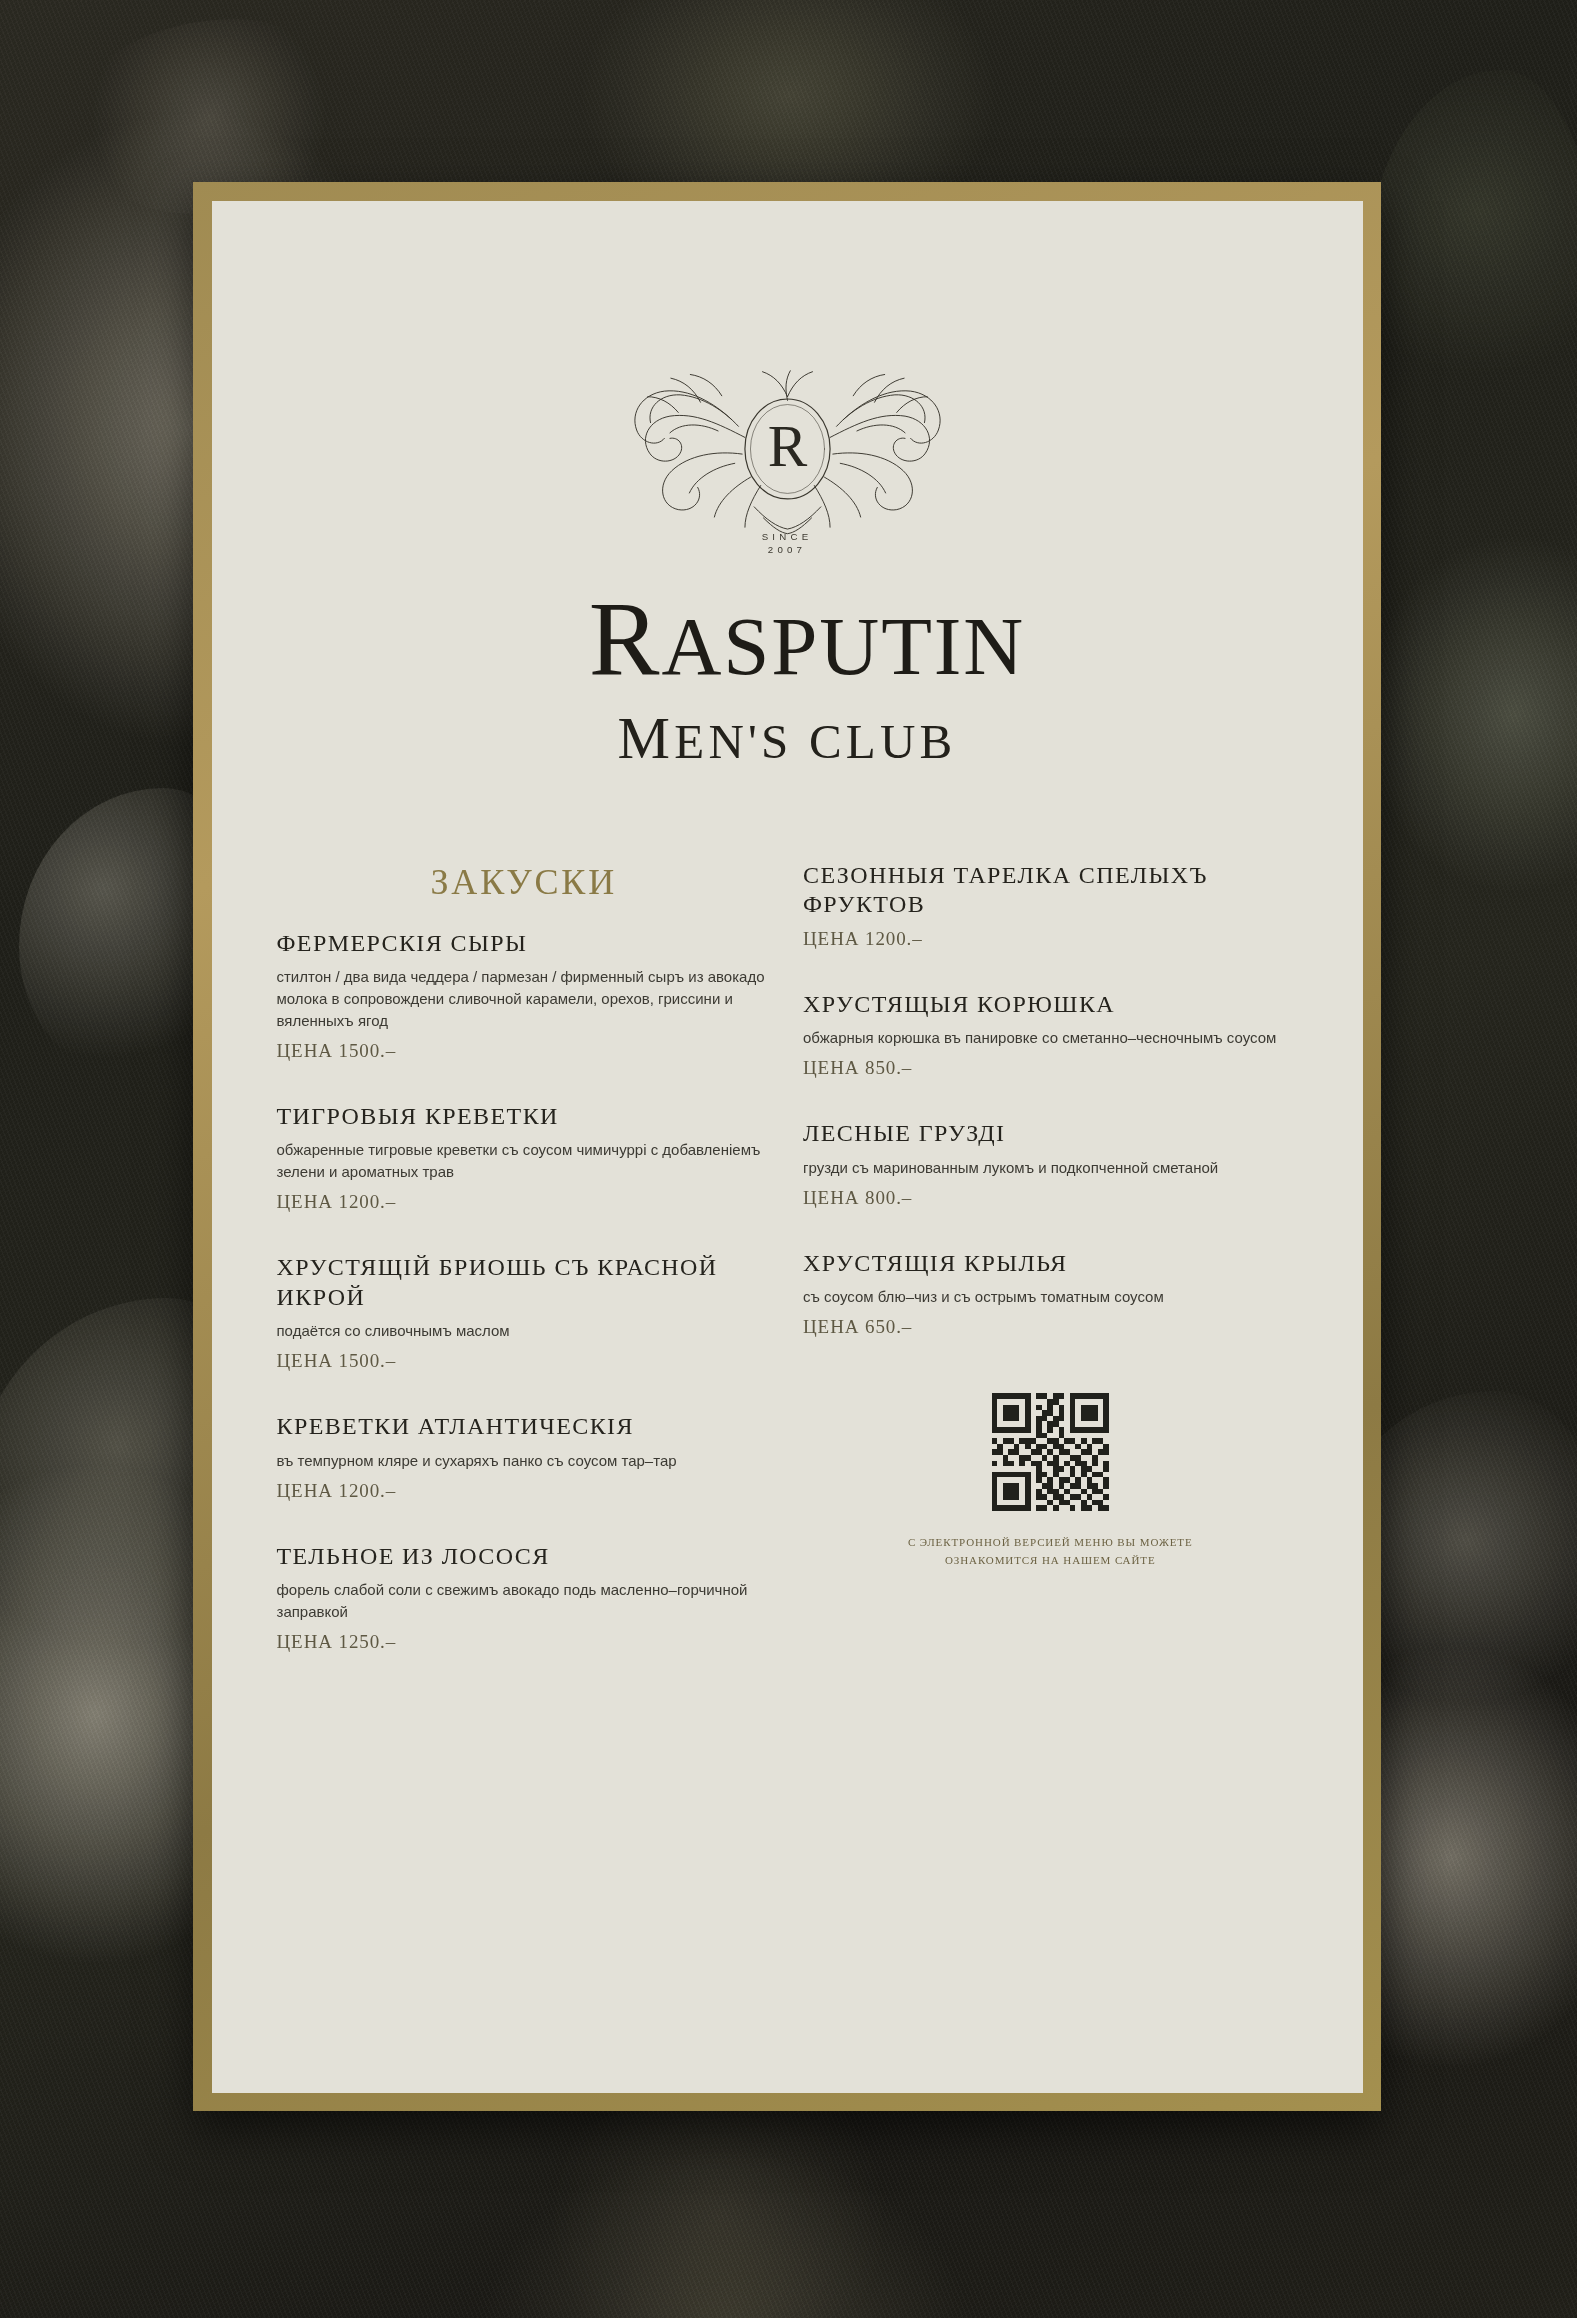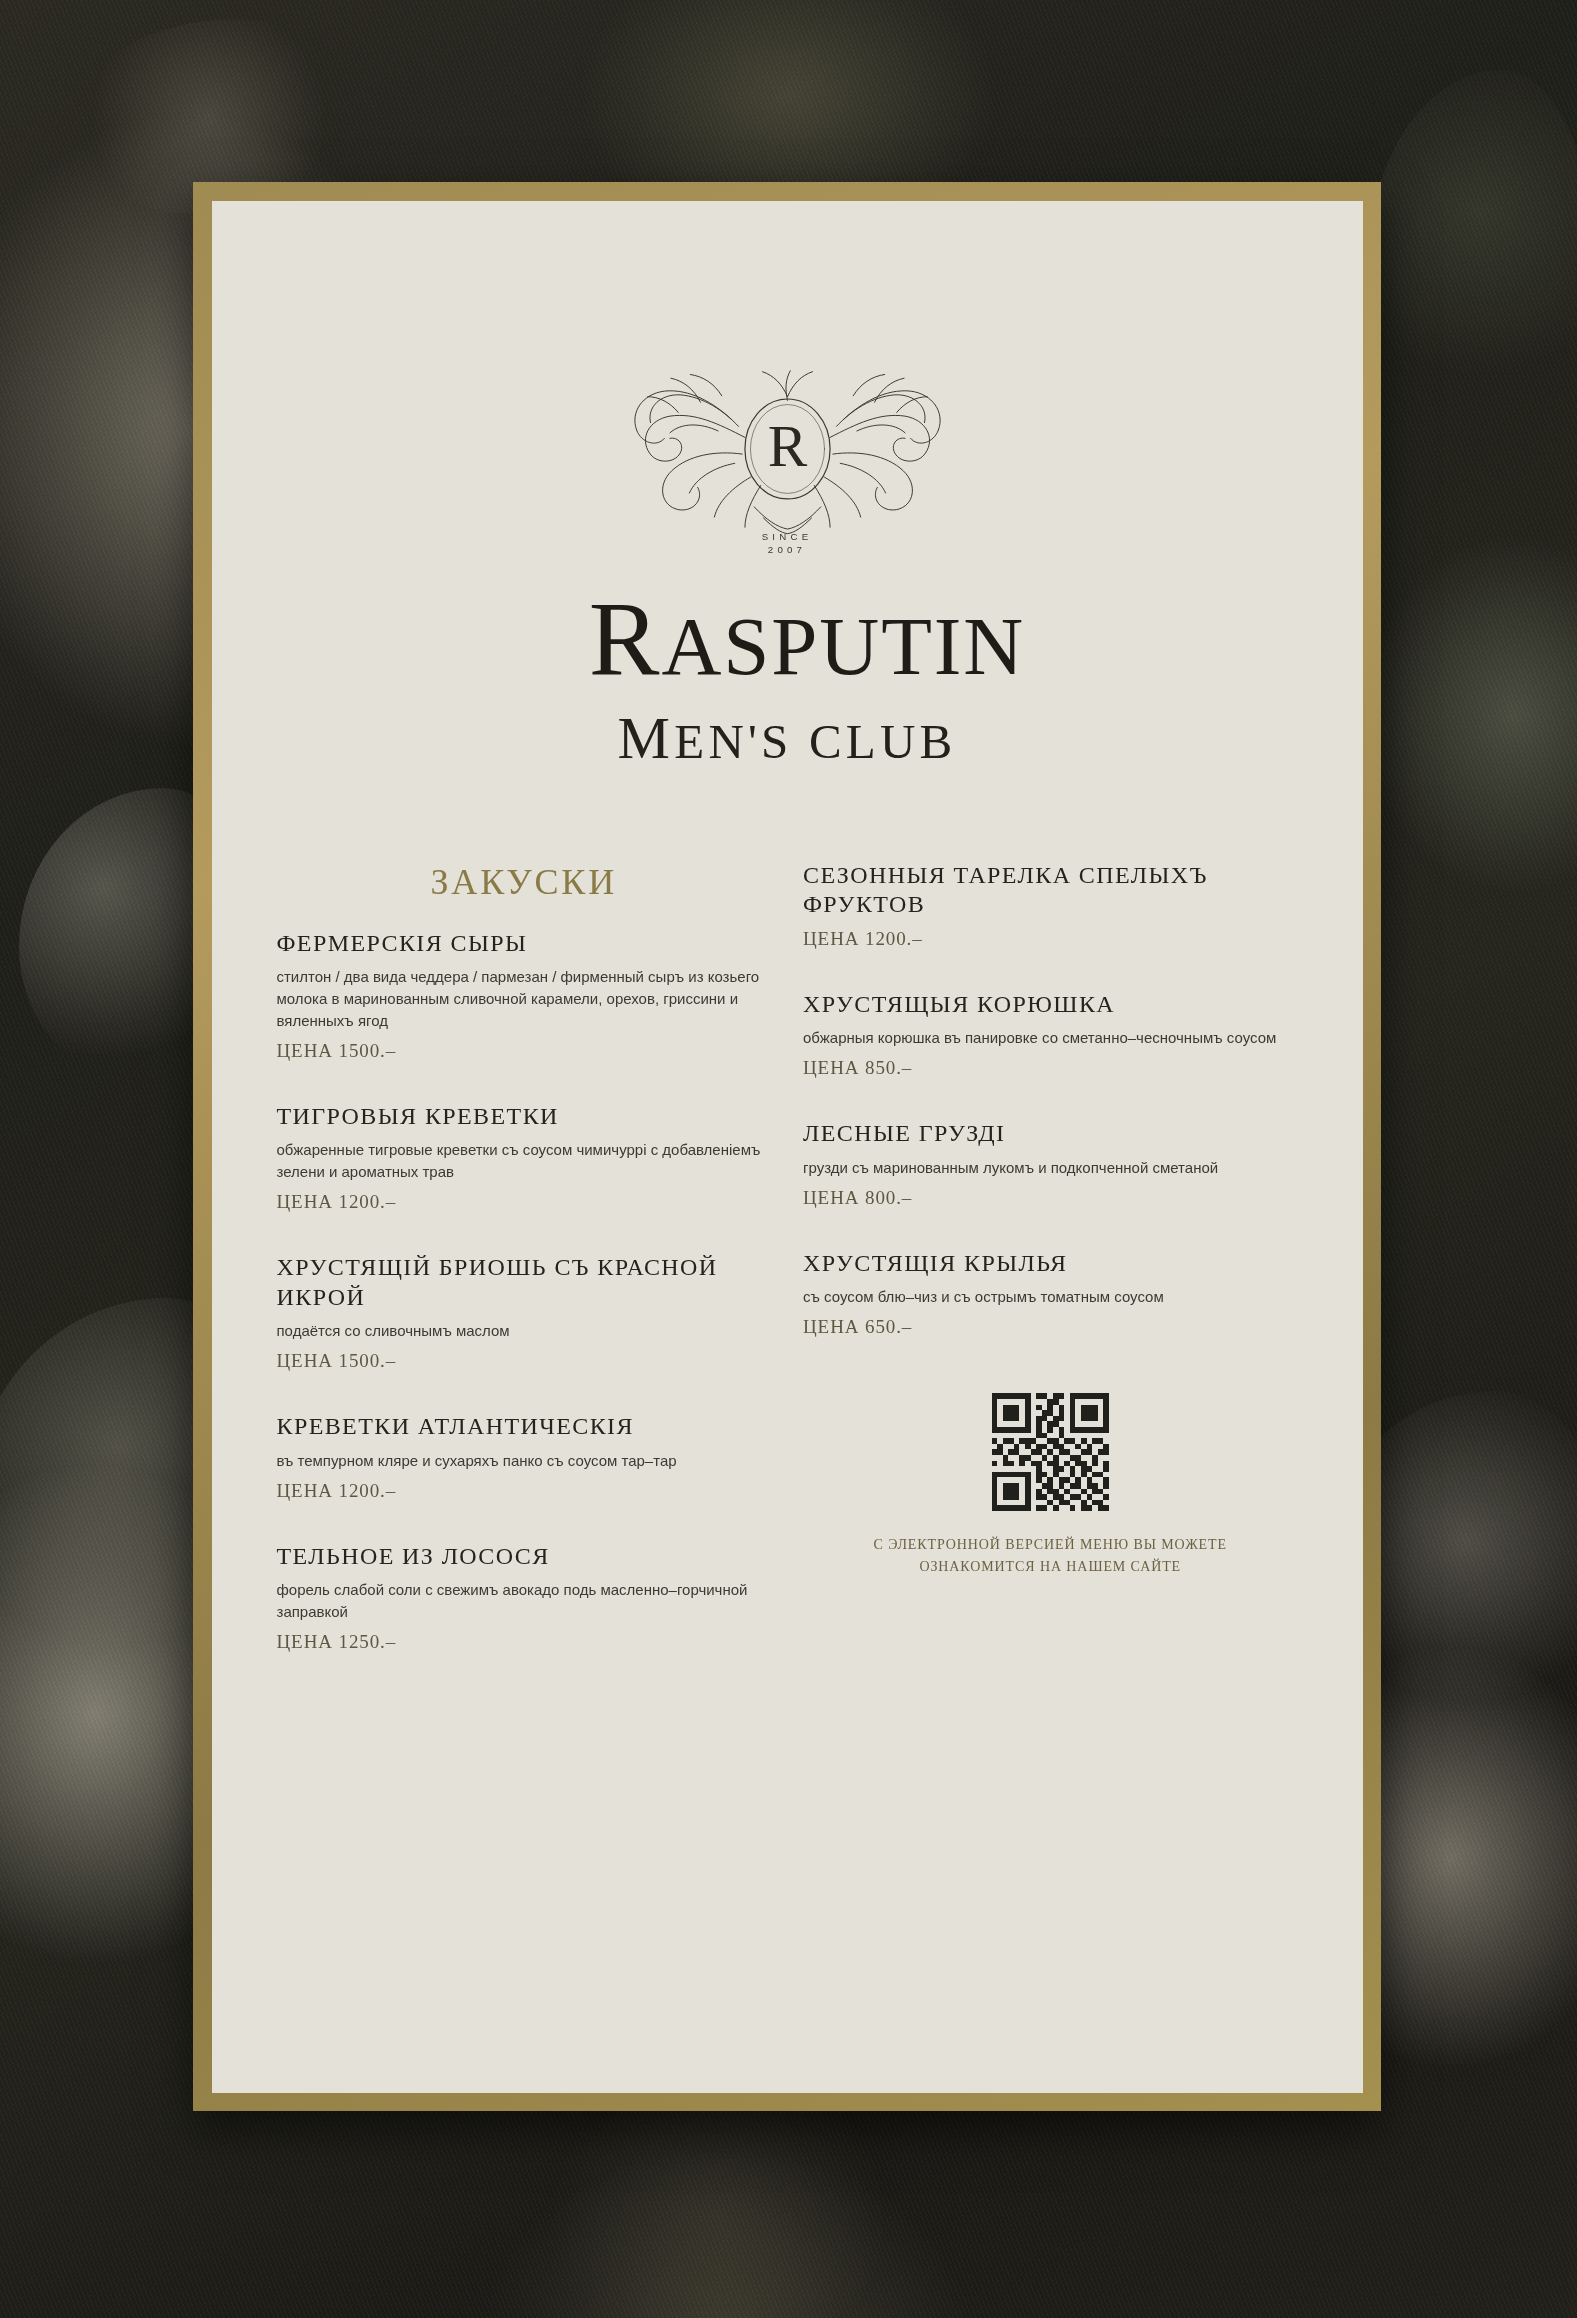--- a/index.html
+++ b/index.html
@@ -152,21 +152,21 @@
     display: grid;
     grid-template-columns: repeat(21, 5.6px);
     grid-template-rows: repeat(21, 5.6px);
     justify-content: center;
   }
   .qr i { display: block; }
   .qr i.on { background: #20211c; }
   .qr-caption {
     margin-top: 24px;
     font-family: "Liberation Serif", serif;
-    font-size: 14px;
+    font-size: 11px;
     letter-spacing: 0.9px;
     color: #6c6243;
     line-height: 1.55;
   }
 </style>
 </head>
 <body>
 
 <div id="backdrop">
   <div class="leaf" style="left:18.5px;  top:788px; width:241px;  height:288px; background:radial-gradient(circle at 35% 35%, rgba(236,231,214,.55), rgba(236,231,214,0) 70%);"></div>
@@ -233,21 +233,21 @@
       <span class="cap">M</span><span>EN'S CLUB</span>
     </div>
 
     <div id="columns">
 
       <div class="col left">
         <div class="section-title">ЗАКУСКИ</div>
 
         <div class="item">
           <div class="item-name">ФЕРМЕРСКІЯ СЫРЫ</div>
-          <div class="item-desc">стилтон / два вида чеддера / пармезан / фирменный сыръ из козьего молока в маринованным сливочной карамели, орехов, гриссини и вяленныхъ ягод</div>
+          <div class="item-desc">стилтон / два вида чеддера / пармезан / фирменный сыръ из авокадо молока в сопровождени сливочной карамели, орехов, гриссини и вяленныхъ ягод</div>
           <div class="item-price">ЦЕНА 1500.–</div>
         </div>
 
         <div class="item">
           <div class="item-name">ТИГРОВЫЯ КРЕВЕТКИ</div>
           <div class="item-desc">обжаренные тигровые креветки съ соусом чимичуррі с добавленіемъ зелени и ароматных трав</div>
           <div class="item-price">ЦЕНА 1200.–</div>
         </div>
 
         <div class="item">

